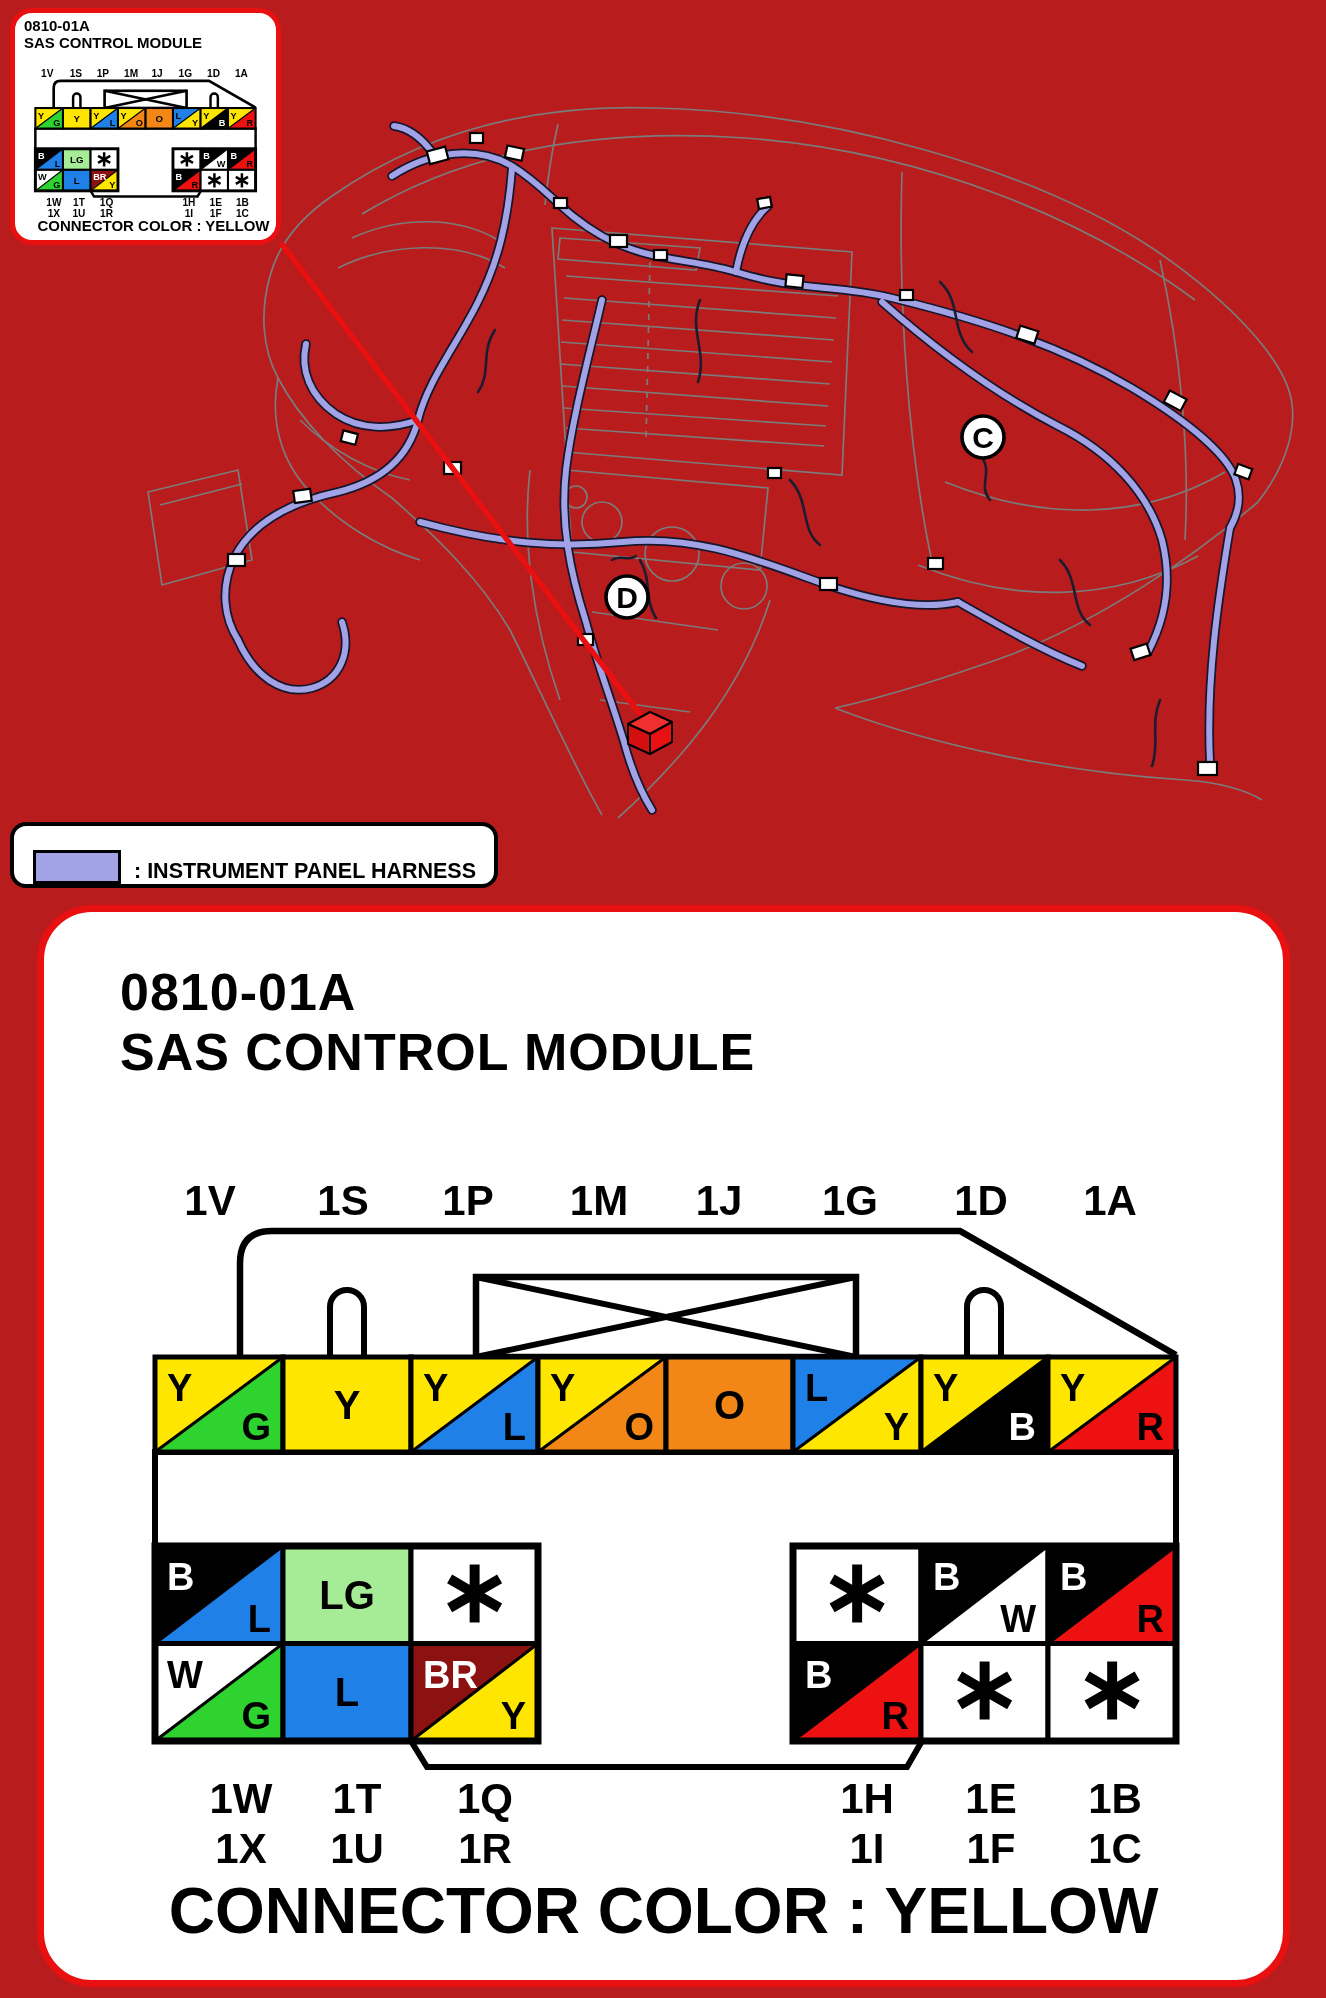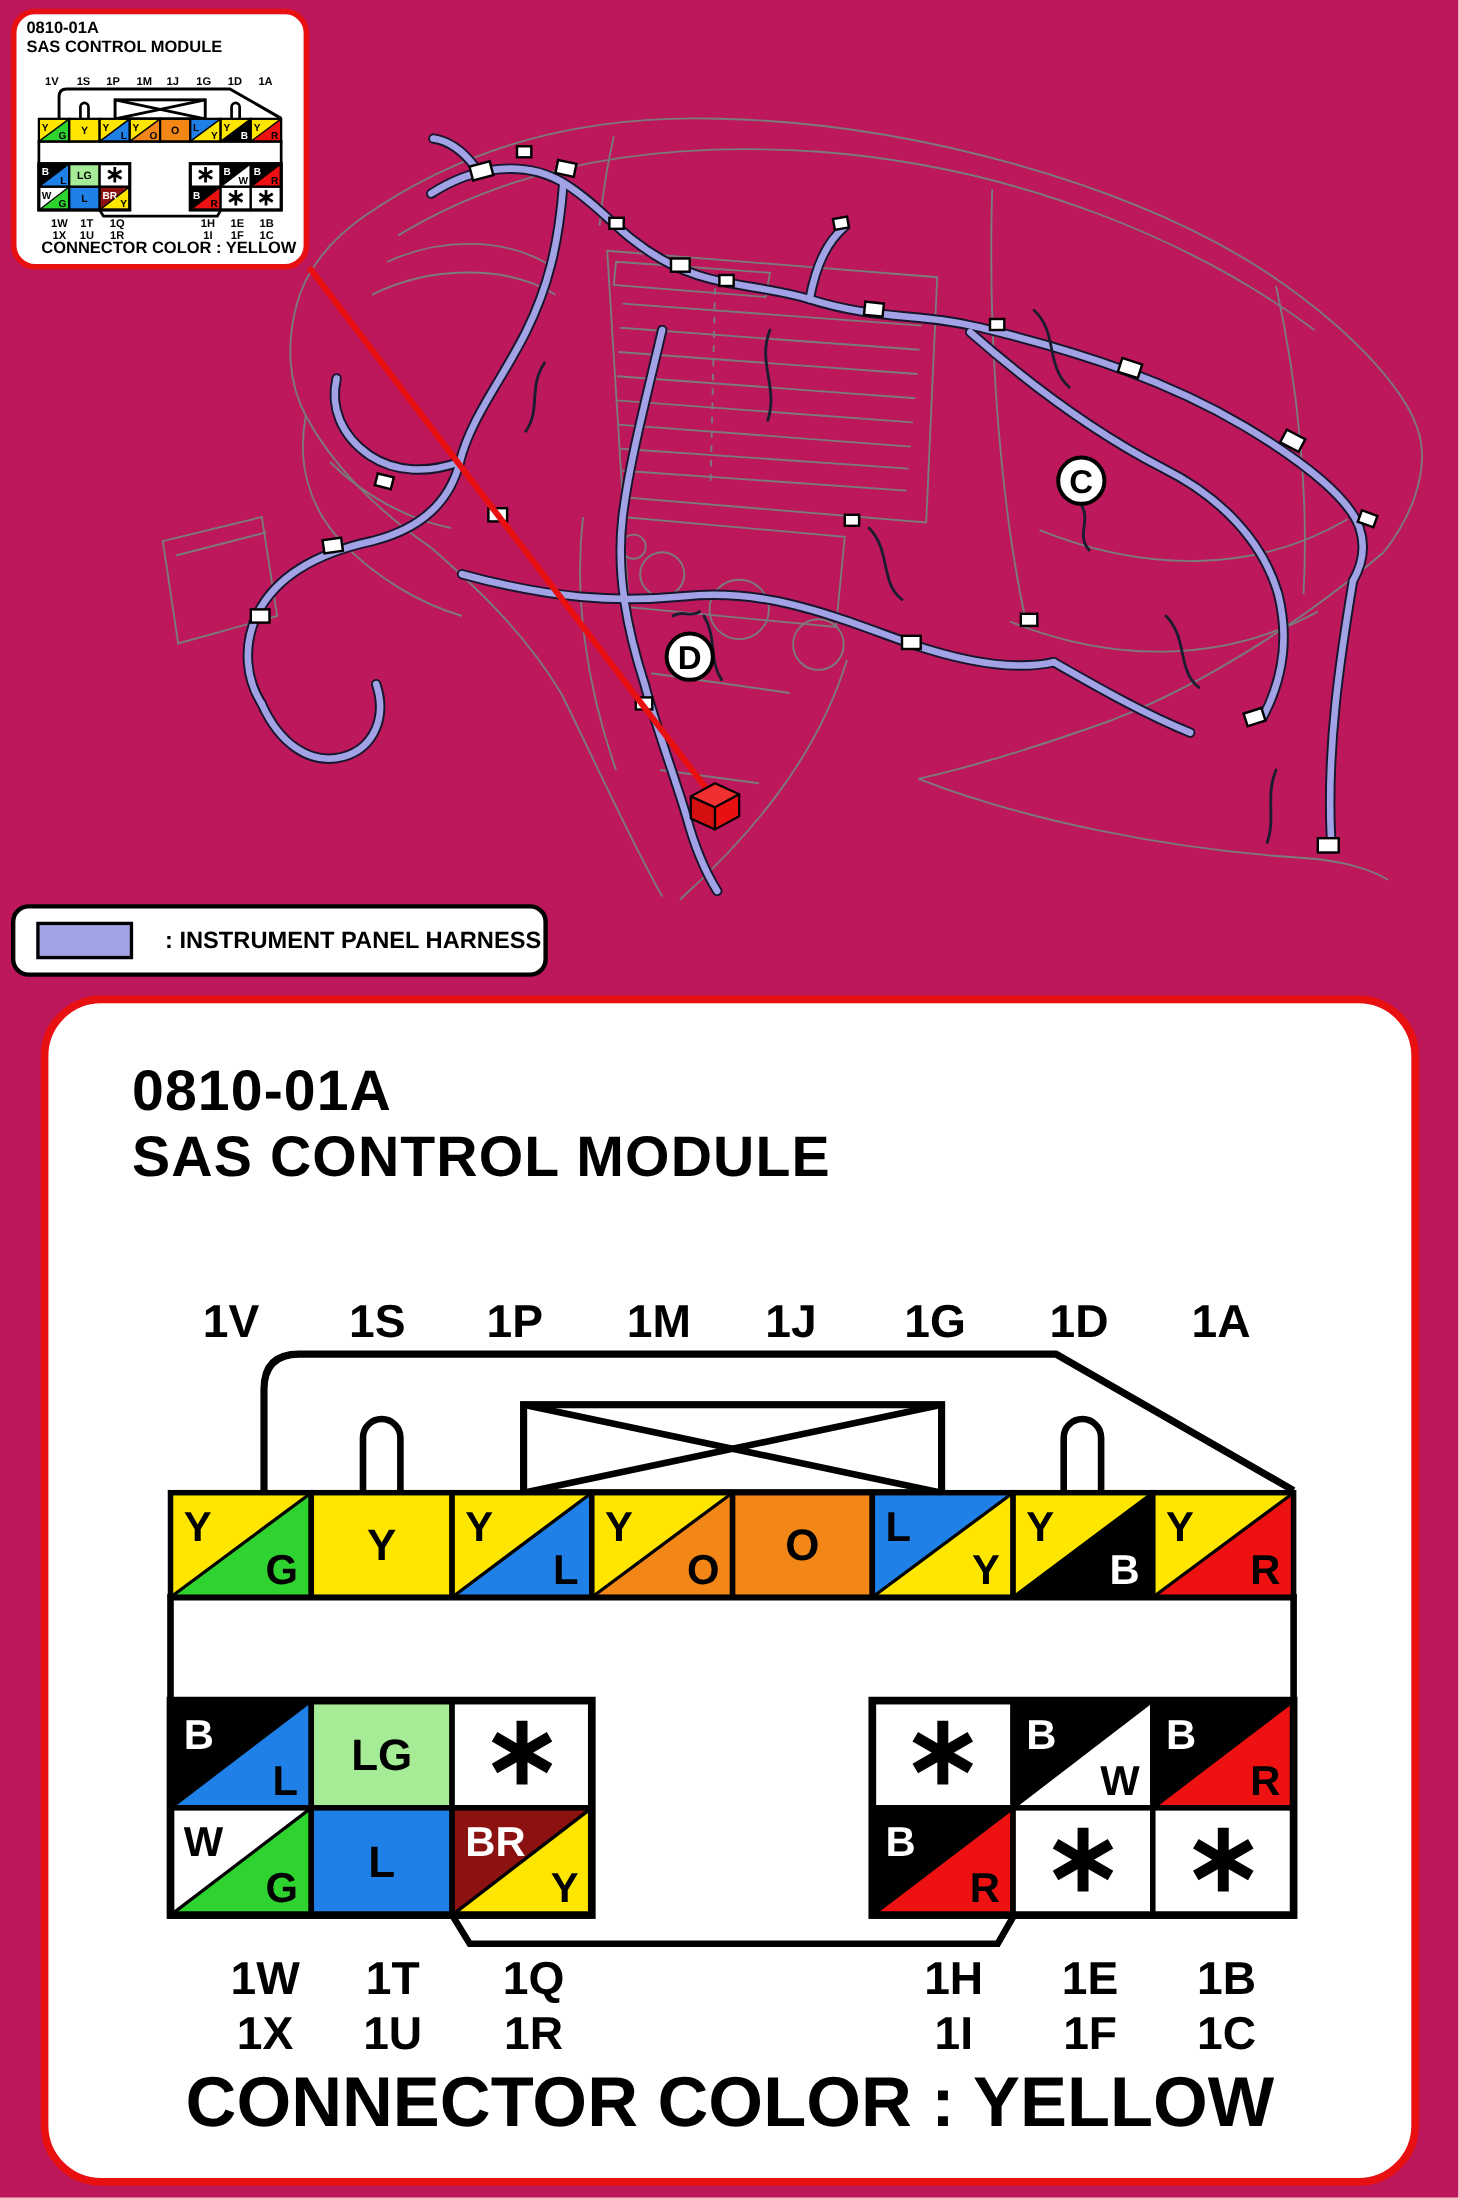--- a/index.html
+++ b/index.html
@@ -1,16 +1,16 @@
 <!DOCTYPE html>
 <html><head>
 <meta charset="utf-8">
 <style>
   html,body{margin:0;padding:0;background:#ffffff;}
-  #page{position:relative;width:1326px;height:1998px;background:#be185d;overflow:hidden;
+  #page{position:relative;width:1326px;height:1998px;background:#b91c1c;overflow:hidden;
         font-family:"Liberation Sans",sans-serif;color:#000;}
 
   
   #inset-box{position:absolute;left:10px;top:8px;width:271px;height:237px;box-sizing:border-box;
              border:5px solid var(--accent-red,#E81010);border-radius:22px;background:#fff;z-index:3;}
   #inset-titles{position:absolute;left:9px;top:5px;font-weight:bold;font-size:15px;line-height:16.5px;white-space:nowrap;}
   #inset-conn{position:absolute;left:10px;top:47px;width:247px;height:161px;}
   #inset-colornote{position:absolute;left:0;right:0;bottom:6px;text-align:center;font-weight:bold;
                    font-size:15px;padding-left:16px;box-sizing:border-box;white-space:nowrap;}
 
@@ -21,21 +21,21 @@
   .hP{stroke:var(--harness-purple,#A2A2E6);stroke-width:6;fill:none;stroke-linecap:round;}
   .wires path{stroke:#1c1c30;stroke-width:2.6;fill:none;stroke-linecap:round;}
   .connbox rect{fill:#fff;stroke:#000;stroke-width:2.2;}
   .annc{fill:#fff;stroke:#000;stroke-width:3.6;}
   .anntext{font-family:"Liberation Sans",sans-serif;font-weight:bold;font-size:30px;fill:#000;}
   .redline{stroke:var(--accent-red,#E81010);stroke-width:5.5;}
   .redconn polygon{stroke:#000;stroke-width:2;stroke-linejoin:round;}
 
   
   #legend-box{position:absolute;left:10px;top:822px;width:488px;height:66px;box-sizing:border-box;
-              border:4.5px solid #000;border-radius:16px;background:#fff;display:flex;align-items:center;z-index:2;gap:16px;}
+              border:4.5px solid #000;border-radius:16px;background:#fff;display:flex;align-items:flex-end;z-index:2;}
   #legend-swatch{width:82px;height:28px;margin-left:19px;background:var(--harness-purple,#A2A2E6);
                  border:3px solid #000;flex:0 0 auto;}
   #legend-label{margin-left:13px;font-weight:bold;font-size:21.5px;white-space:nowrap;}
 
   
   #detail-box{position:absolute;left:37px;top:905px;width:1253px;height:1082px;box-sizing:border-box;
               border:7px solid var(--accent-red,#E81010);border-radius:55px;background:#fff;z-index:2;}
   #big-code{position:absolute;left:76px;top:50px;font-weight:bold;font-size:52px;letter-spacing:1px;white-space:nowrap;}
   #big-name{position:absolute;left:76px;top:110px;font-weight:bold;font-size:52px;letter-spacing:1px;white-space:nowrap;}
   #main-conn{position:absolute;left:63px;top:223px;width:1145px;height:745px;}

